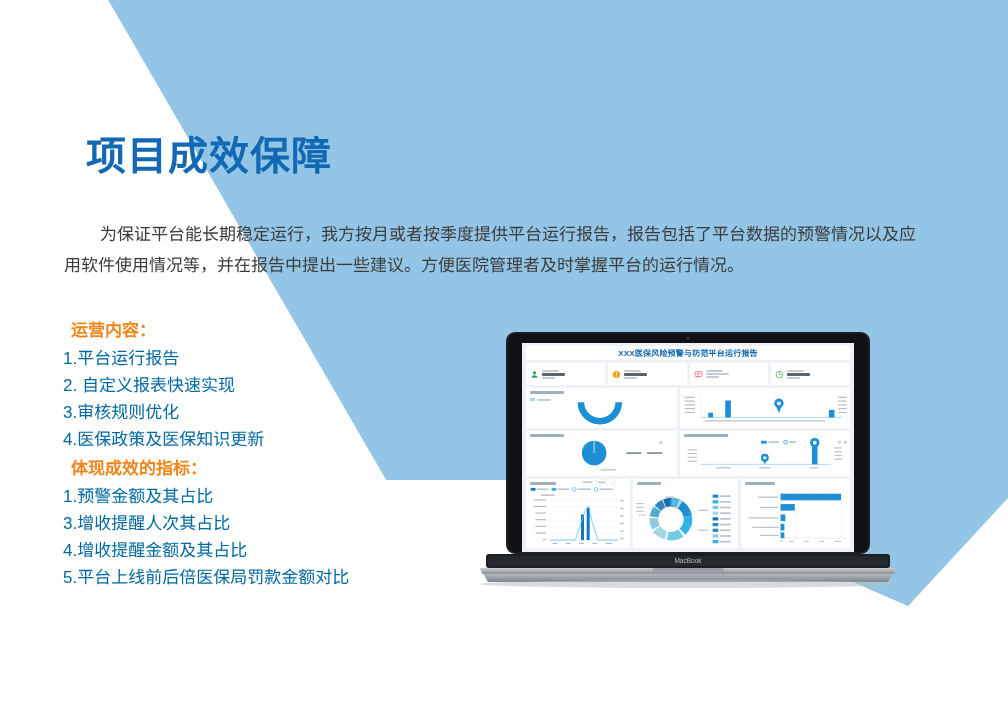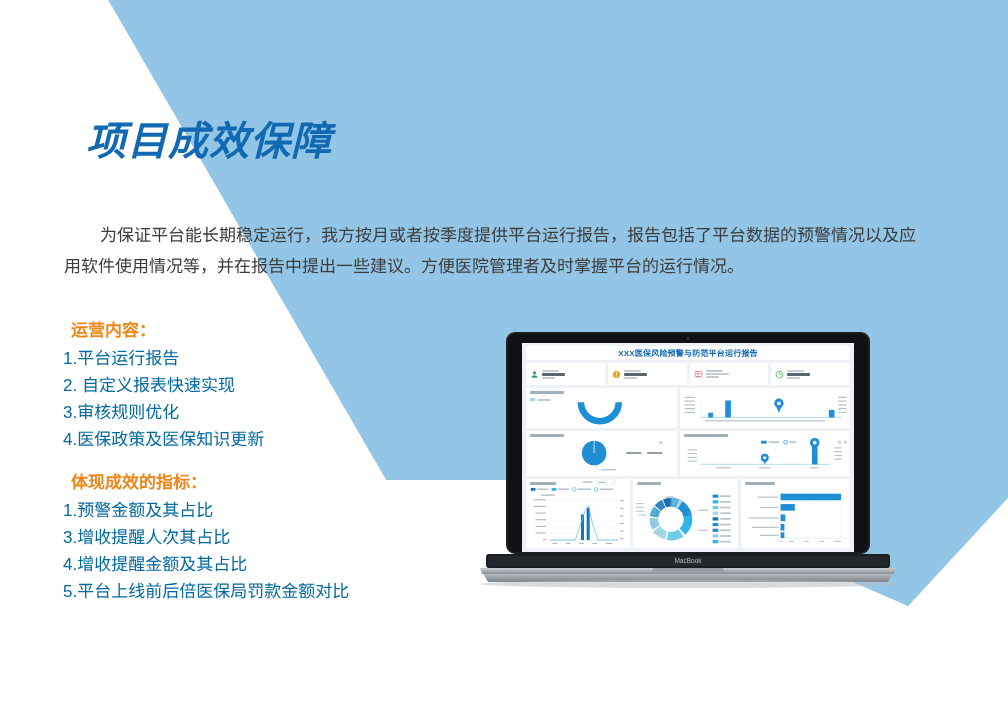--- a/index.html
+++ b/index.html
@@ -25,53 +25,53 @@
     inset: 0;
     width: 1008px;
     height: 713px;
     z-index: 0;
   }
 
   
   .page-title {
     position: absolute;
     left: 86px;
-    top: 121px;
+    top: 136px;
     z-index: 5;
     font-size: 40px;
     font-weight: bold;
     letter-spacing: 1px;
     color: #1168b3;
     line-height: 1;
     white-space: nowrap;
-    font-style: italic;
   }
 
   
   .body-para {
     position: absolute;
     left: 64px;
     top: 203px;
     width: 852px;
     z-index: 5;
     font-size: 17px;
     line-height: 31px;
     color: #3c3c3c;
     text-align: justify;
+    font-family: Liberation Mono, monospace;
   }
   .body-para .indent { display: inline-block; width: 36px; }
 
   
   .list-block {
     position: absolute;
     left: 63px;
     z-index: 5;
   }
   #block-operations { top: 318px; }
-  #block-metrics    { top: 470px; }
+  #block-metrics    { top: 456px; }
 
   .list-heading {
     font-size: 17px;
     font-weight: bold;
     color: #f08519;
     line-height: 26px;
     margin: 0 0 1px 8px;
     white-space: nowrap;
   }
   .list-items {

